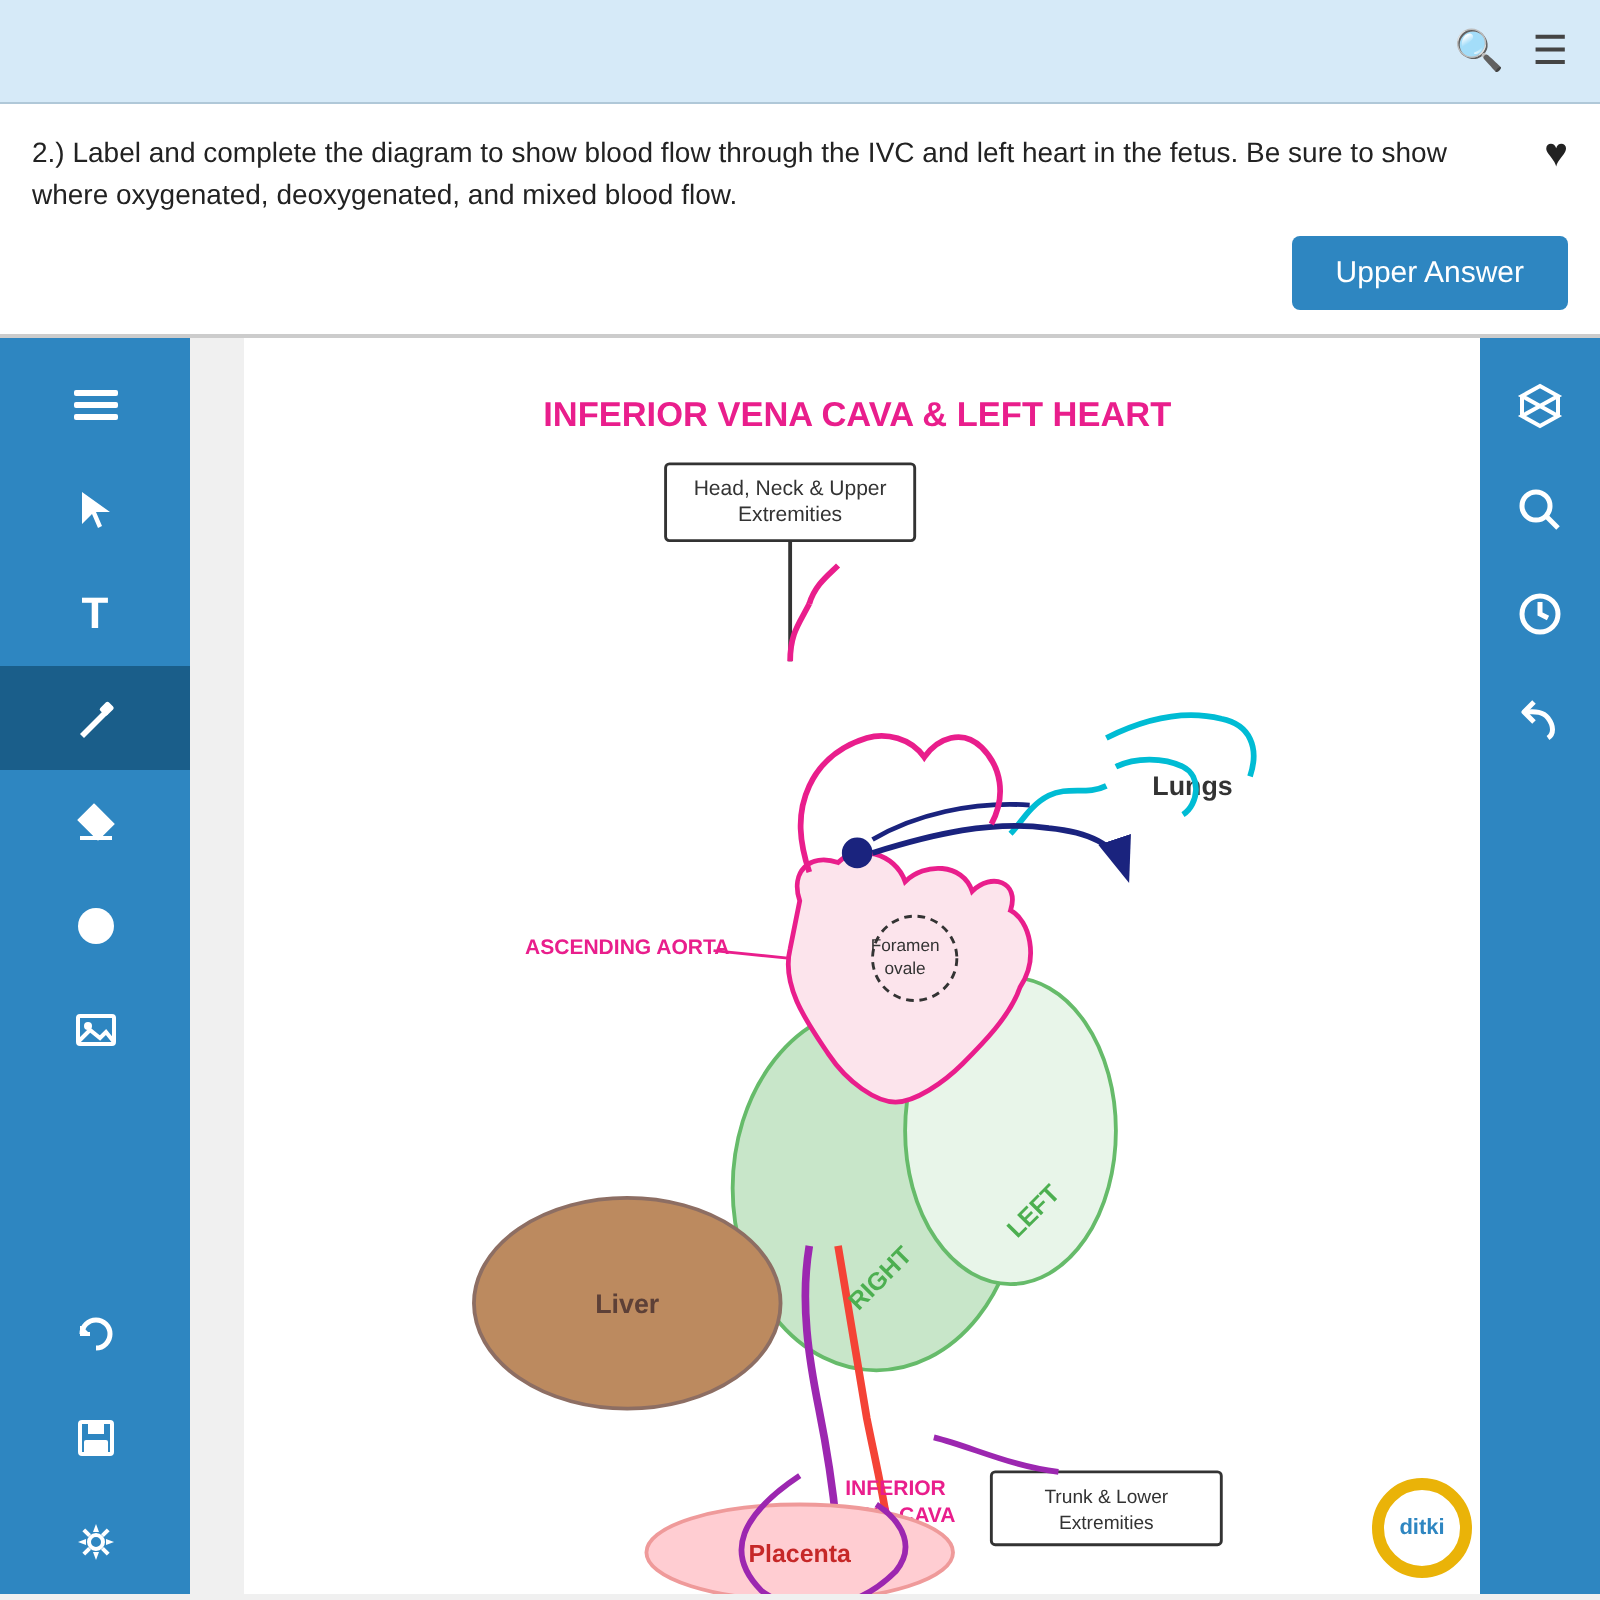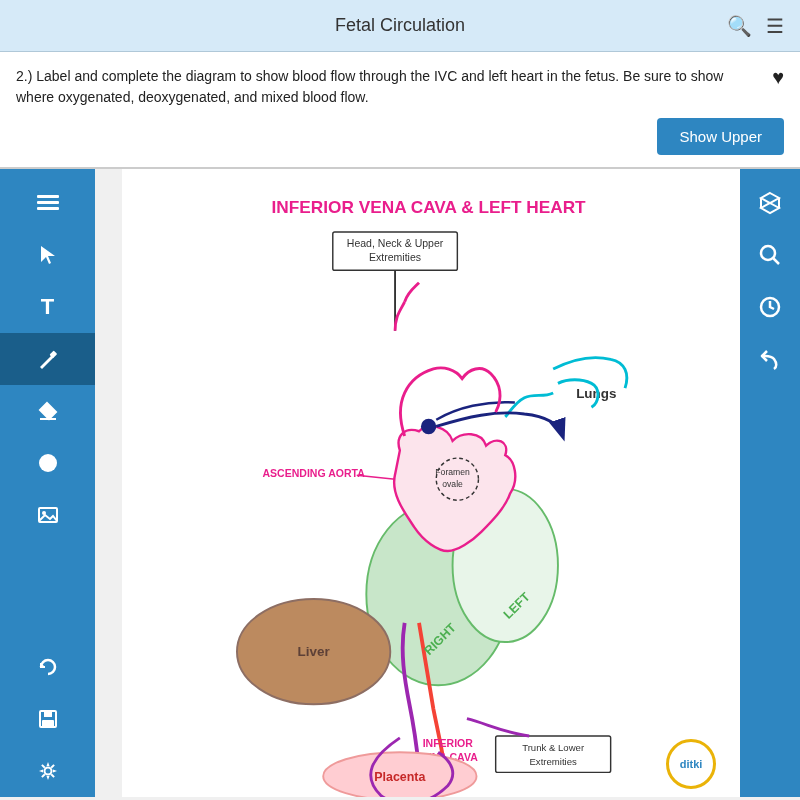--- a/index.html
+++ b/index.html
@@ -134,52 +134,51 @@
     
     .diagram-container {
       position: absolute;
       top: 0; left: 0; right: 0; bottom: 0;
     }
 
     
     .watermark {
       position: absolute;
       bottom: 8px;
-      right: 24px;
+      right: 4px;
       width: 50px;
       height: 50px;
       background: white;
       border-radius: 50%;
       display: flex;
       align-items: center;
       justify-content: center;
-      border: 3px solid #eab308;
+      border: 6px solid #eab308;
       font-size: 11px;
       color: #2e86c1;
       font-weight: bold;
     }
   </style>
 </head>
 <body>
 
 <div class="header">
-  <span class="header-title">Fetal Circulation</span>
   <div class="header-icons">
     <span class="header-icon">🔍</span>
     <span class="header-icon">☰</span>
   </div>
 </div>
 
 <div class="question-area">
   <span class="heart-icon">♥</span>
   <div class="question-text">
     <span>2.)</span>
     <span>Label and complete the diagram to show blood flow through the IVC and left heart in the fetus. Be sure to show where oxygenated, deoxygenated, and mixed blood flow.</span>
   </div>
-  <button class="show-answer-btn">Show Upper</button>
+  <button class="show-answer-btn">Upper Answer</button>
 </div>
 
 <div class="main-area">
 
   <div class="left-toolbar">
     <div class="tool-btn">
       <svg width="26" height="26" viewBox="0 0 26 26" fill="white">
         <rect x="2" y="5" width="22" height="3" rx="1"></rect>
         <rect x="2" y="11" width="22" height="3" rx="1"></rect>
         <rect x="2" y="17" width="22" height="3" rx="1"></rect>

